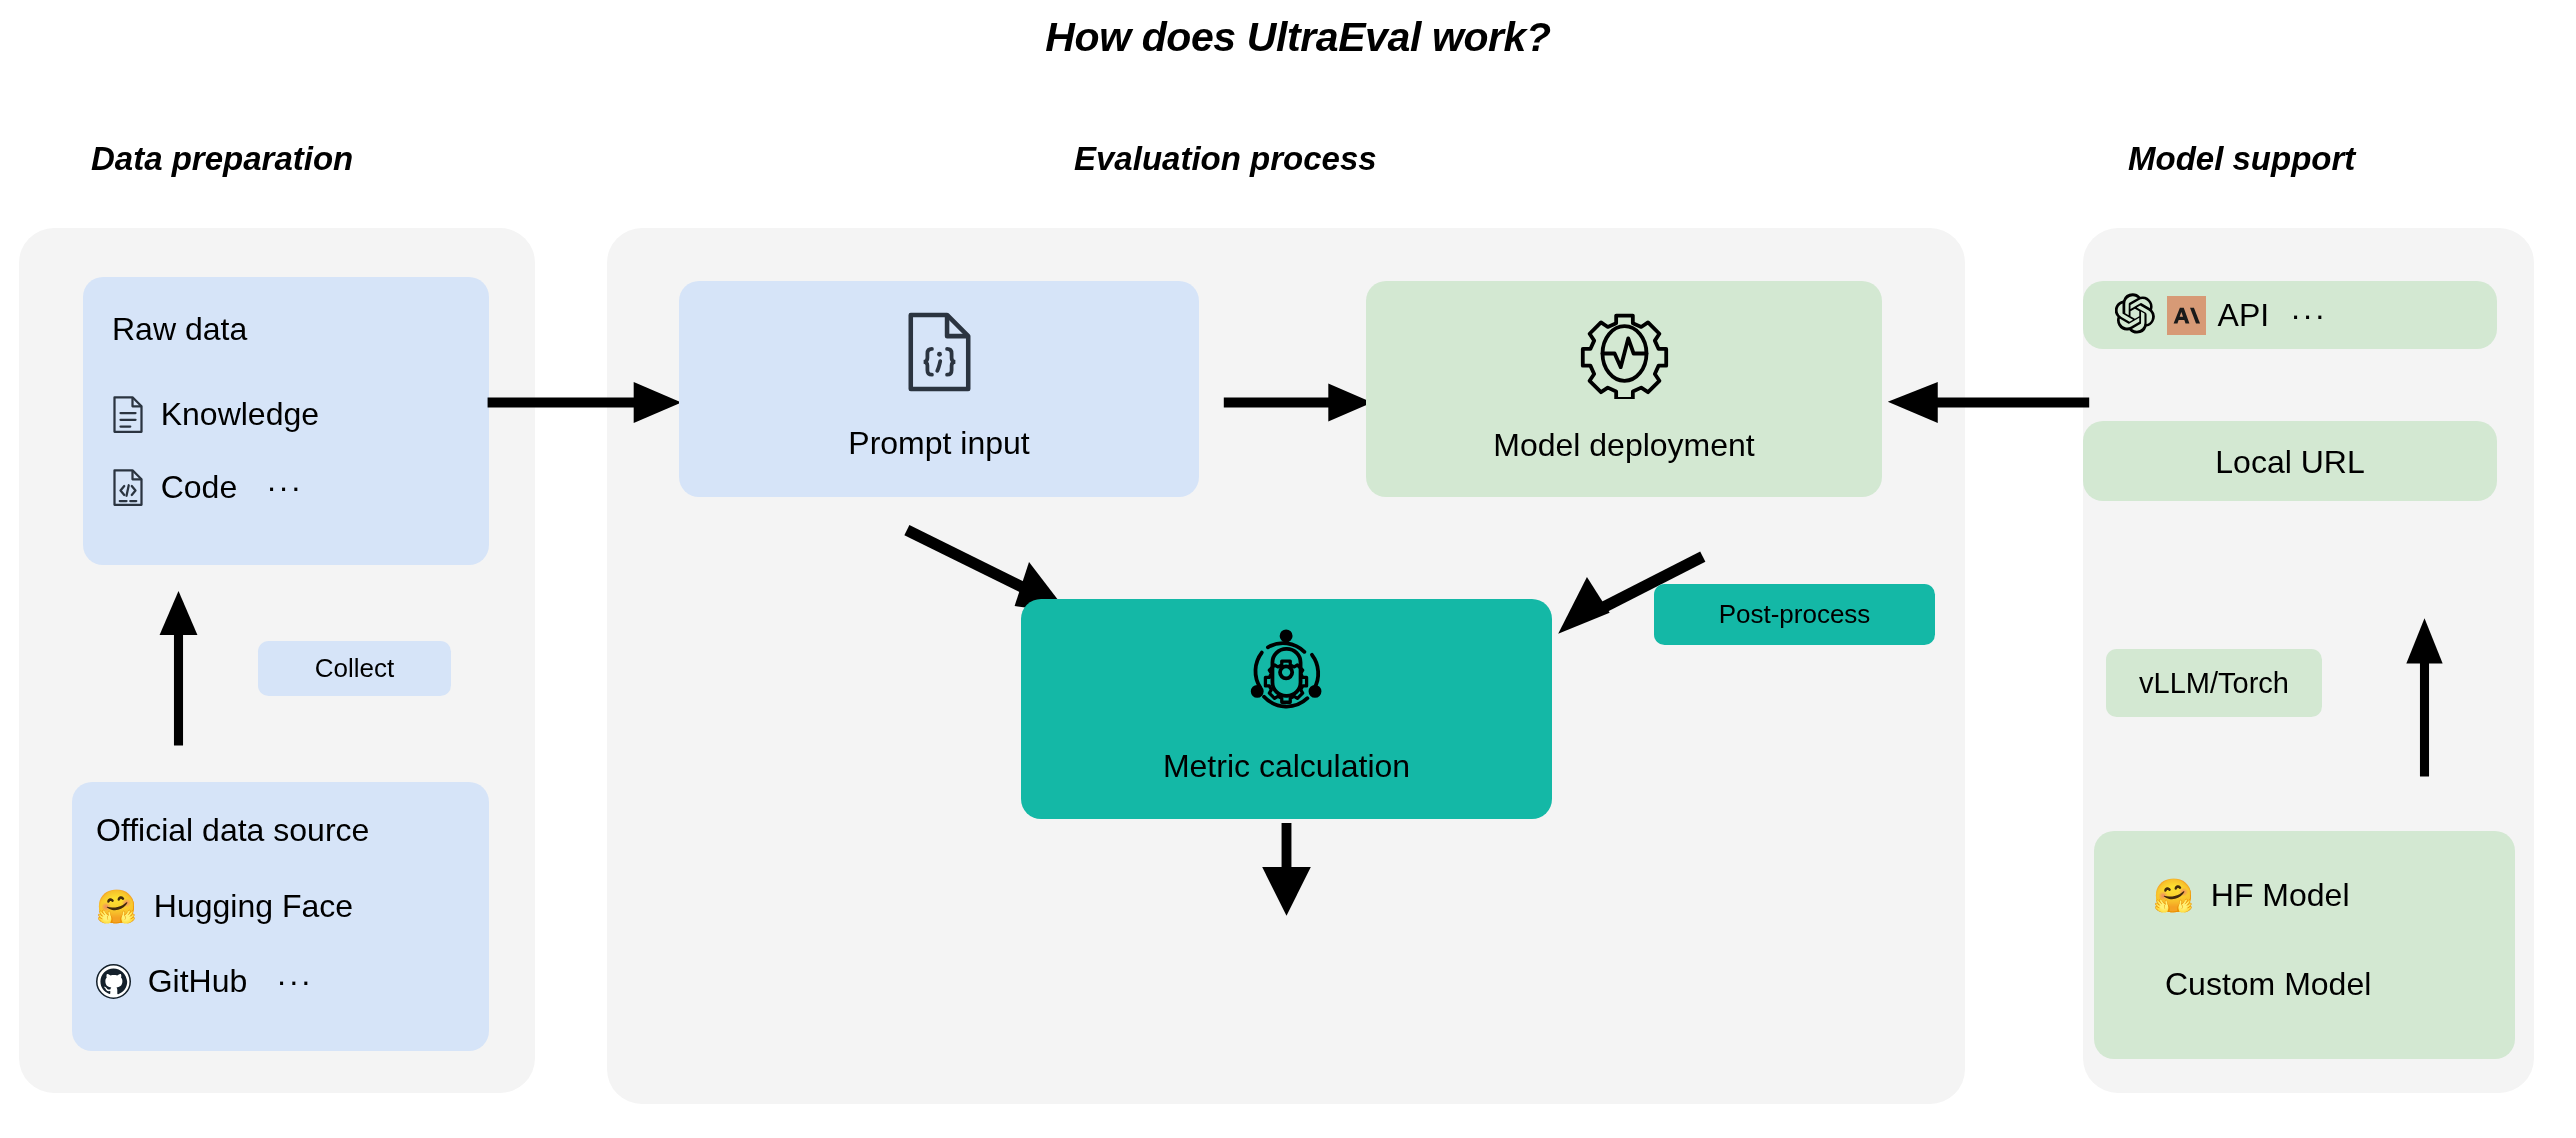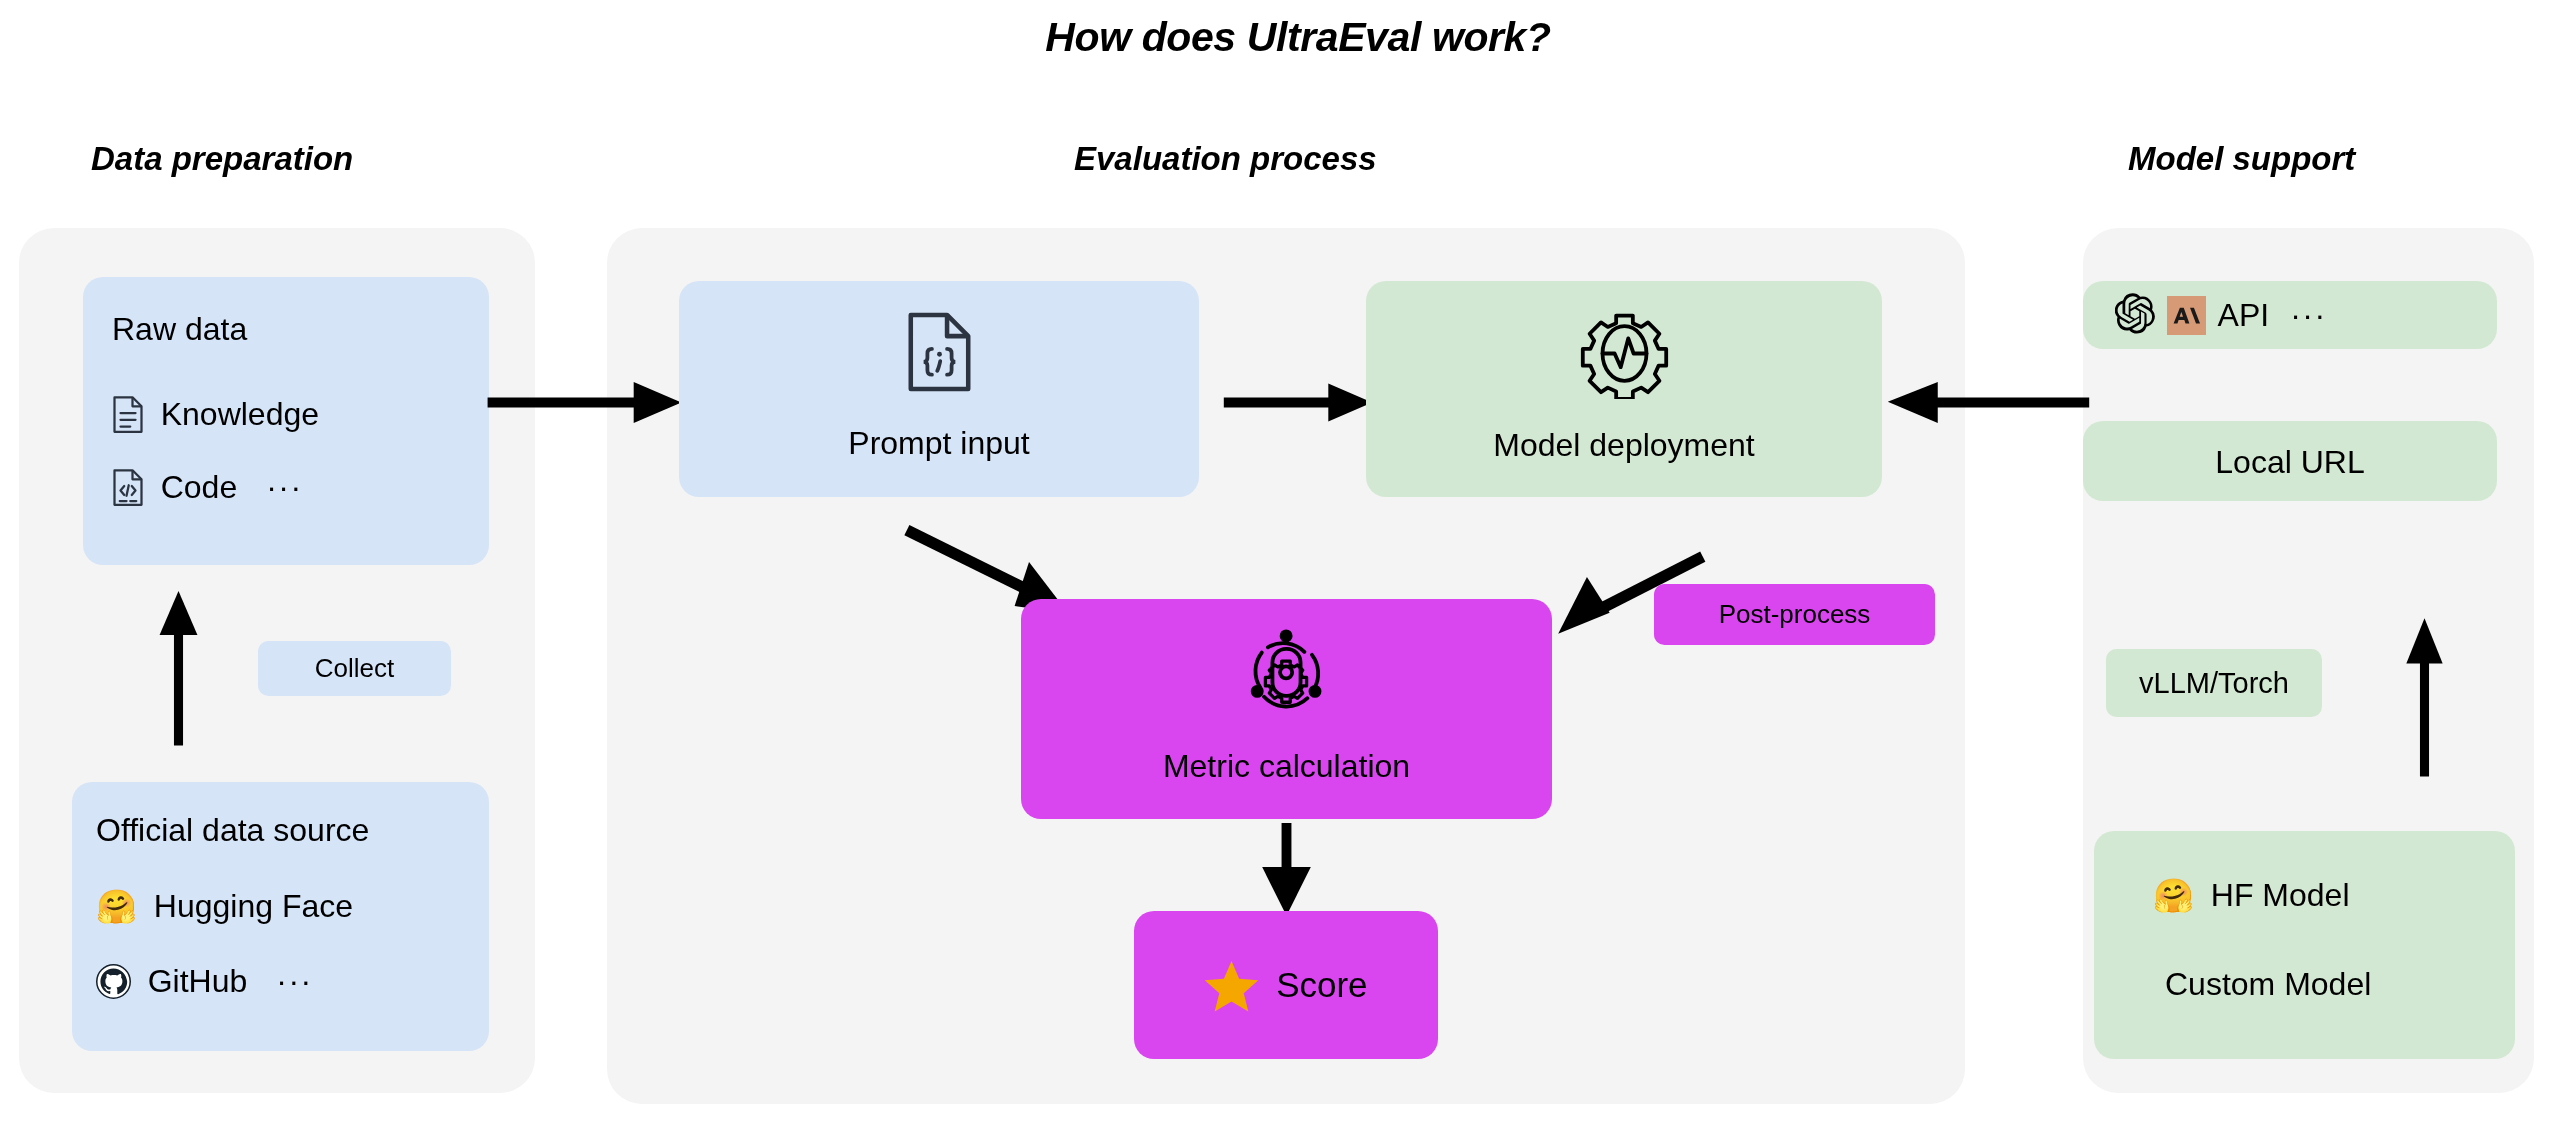--- a/index.html
+++ b/index.html
@@ -41,21 +41,21 @@
   #panel-model{left:2083px;top:228px;width:451px;height:865px;}
 
   
   .card{
     position:absolute;
     border-radius:20px;
     box-sizing:border-box;
   }
   .blue{background:#d6e4f8;}
   .green{background:#d3e8d2;}
-  .pink{background:#d946ef;}
+  .pink{background:#14b8a6;}
 
   .card-head{
     position:absolute;
     font-size:32px;
     line-height:1;
     white-space:nowrap;
   }
   .row{
     position:absolute;
     display:flex;align-items:center;
@@ -246,30 +246,20 @@
     <div class="centered" style="top:149px;">Metric calculation</div>
   </div>
 
   <div class="arrow" style="left:1256px;top:823px;">
     <svg width="61" height="95" viewBox="0 0 80 125">
       <line x1="40" y1="0" x2="40" y2="62" stroke="#000" stroke-width="13"></line>
       <polygon points="40,122 8,58 72,58" fill="#000"></polygon>
     </svg>
   </div>
 
-  <div class="card pink" style="left:1134px;top:911px;width:304px;height:148px;">
-    <div style="position:absolute;left:0;top:0;width:100%;height:100%;display:flex;align-items:center;justify-content:center;">
-      <span class="star">
-        <svg width="55" height="55" viewBox="0 0 72 72">
-          <polygon points="36,4 46,27 71,29 52,46 58,70 36,57 14,70 20,46 1,29 26,27" fill="#f5a700"></polygon>
-        </svg>
-      </span>
-      <span style="font-size:35px;">Score</span>
-    </div>
-  </div>
 
   <div class="arrow" style="left:1886px;top:376px;">
     <svg width="205" height="53" viewBox="0 0 270 70">
       <line x1="268" y1="35" x2="62" y2="35" stroke="#000" stroke-width="13"></line>
       <polygon points="2,34 68,8 68,62" fill="#000"></polygon>
     </svg>
   </div>
 
   <div class="card green" style="left:2083px;top:281px;width:414px;height:68px;">
     <div style="position:absolute;left:0;top:0;width:100%;height:100%;display:flex;align-items:center;padding-left:32px;box-sizing:border-box;">

